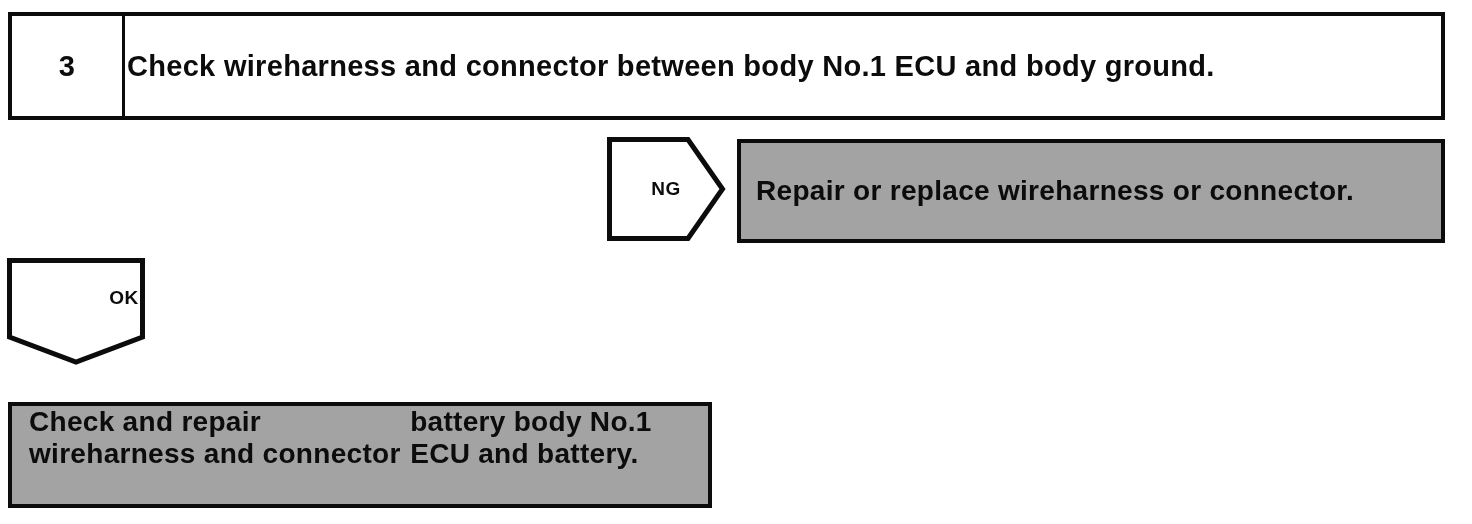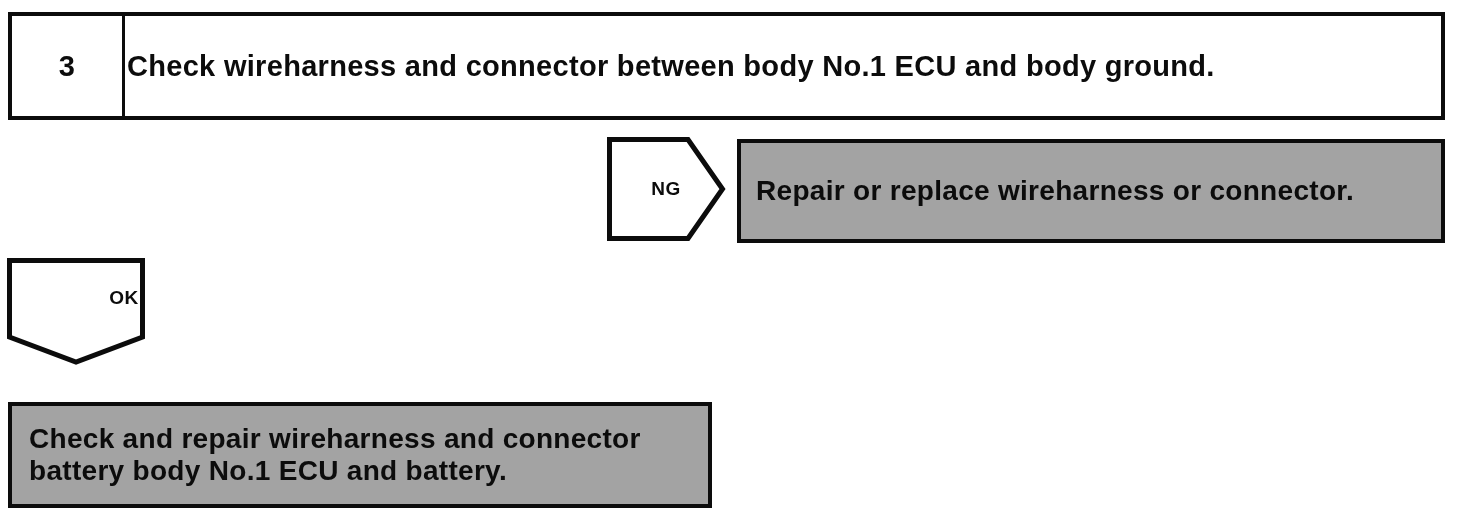--- a/index.html
+++ b/index.html
@@ -103,21 +103,21 @@
     align-items: center;
     padding-left: 15px;
     font-size: 28px;
   }
   .ok-action-box {
     left: 8px;
     top: 402px;
     width: 704px;
     height: 106px;
     display: flex;
-    flex-direction: column;
+    flex-direction: row;
     justify-content: center;
     padding-left: 17px;
     font-size: 28px;
     line-height: 32px;
   }
 </style>
 </head>
 <body>
 
 <div class="stage">

